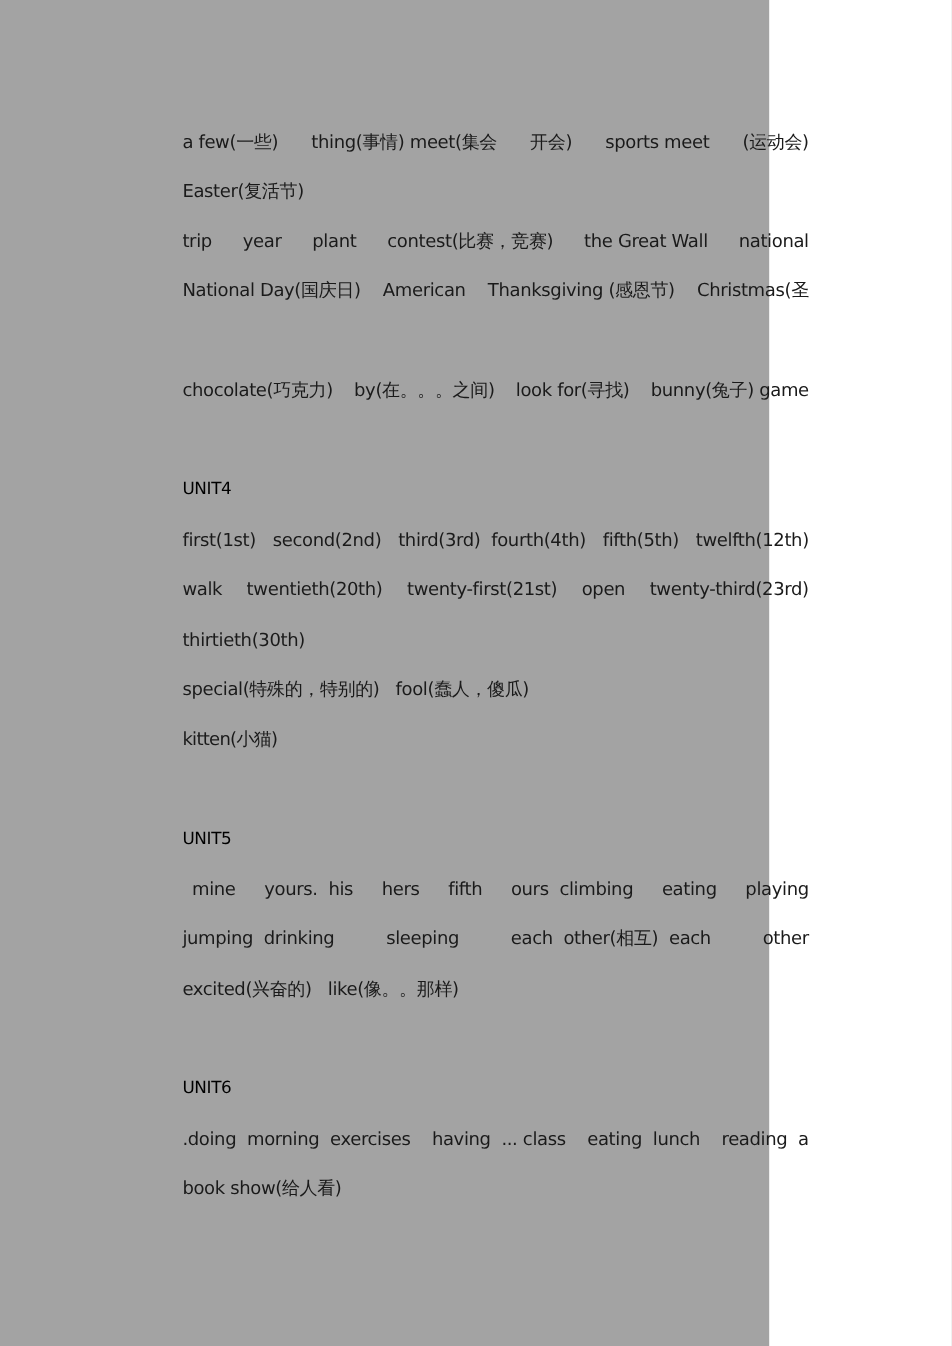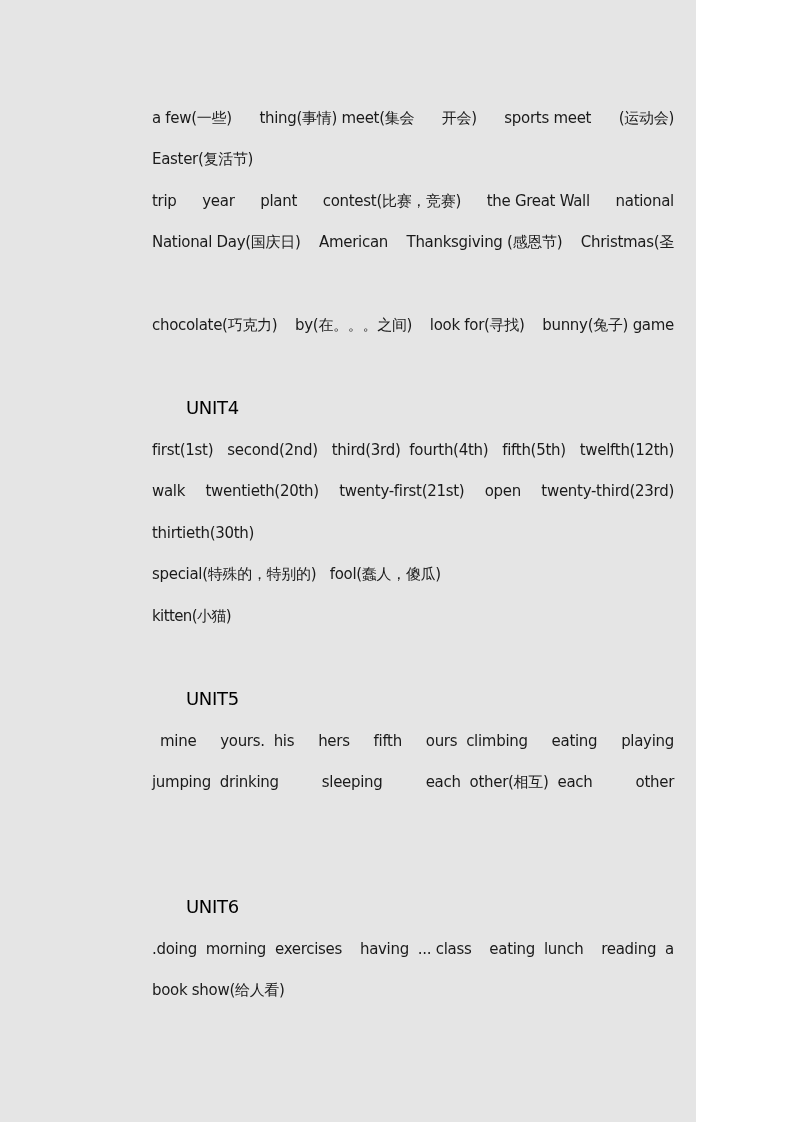--- a/index.html
+++ b/index.html
@@ -1,30 +1,30 @@
 <!DOCTYPE html>
 <html><head>
 <meta charset="utf-8">
 <style>
   html, body { margin: 0; padding: 0; background: #ffffff; }
   body { width: 793px; height: 1122px; position: relative; overflow: hidden; }
-  .page { position: absolute; left: 0; top: 0; width: 696px; height: 1122px; background: #e5e5e5; }
+  .page { position: absolute; left: 0; top: 0; width: 641px; height: 1122px; background: #a3a3a3; }
   .line {
     position: absolute;
     left: 152px;
     width: 522px;
     font-family: "DejaVu Sans", "Liberation Sans", sans-serif;
     font-size: 15px;
     color: #1a1a1a;
     white-space: nowrap;
     line-height: 20px;
     letter-spacing: -0.3px;
   }
   .justify { display: flex; justify-content: space-between; }
-  .heading { color: #000; font-size: 18px; margin-left: 34px; }
+  .heading { color: #000; font-size: 14px; }
   .word { display: inline-block; }
 </style>
 </head>
 <body>
 
 <div class="page">
 
   <div class="line justify" style="top:108px">
     <span class="word">a few(一些)</span>
     <span class="word">thing(事情) meet(集会</span>
@@ -85,20 +85,21 @@
     <span class="word" style="white-space:pre">ours  climbing</span>
     <span class="word">eating</span>
     <span class="word">playing</span>
   </div>
   <div class="line justify" style="top:772px">
     <span class="word" style="white-space:pre">jumping  drinking</span>
     <span class="word">sleeping</span>
     <span class="word" style="white-space:pre">each  other(相互)  each</span>
     <span class="word">other</span>
   </div>
+  <div class="line" style="top:814px; white-space:pre">excited(兴奋的)   like(像。。那样)</div>
 
   <div class="line heading" style="top:897px">UNIT6</div>
   <div class="line justify" style="top:939px">
     <span class="word" style="white-space:pre">.doing  morning  exercises</span>
     <span class="word" style="white-space:pre">having  ... class</span>
     <span class="word" style="white-space:pre">eating  lunch</span>
     <span class="word" style="white-space:pre">reading  a</span>
   </div>
   <div class="line" style="top:980px">book show(给人看)</div>
 

